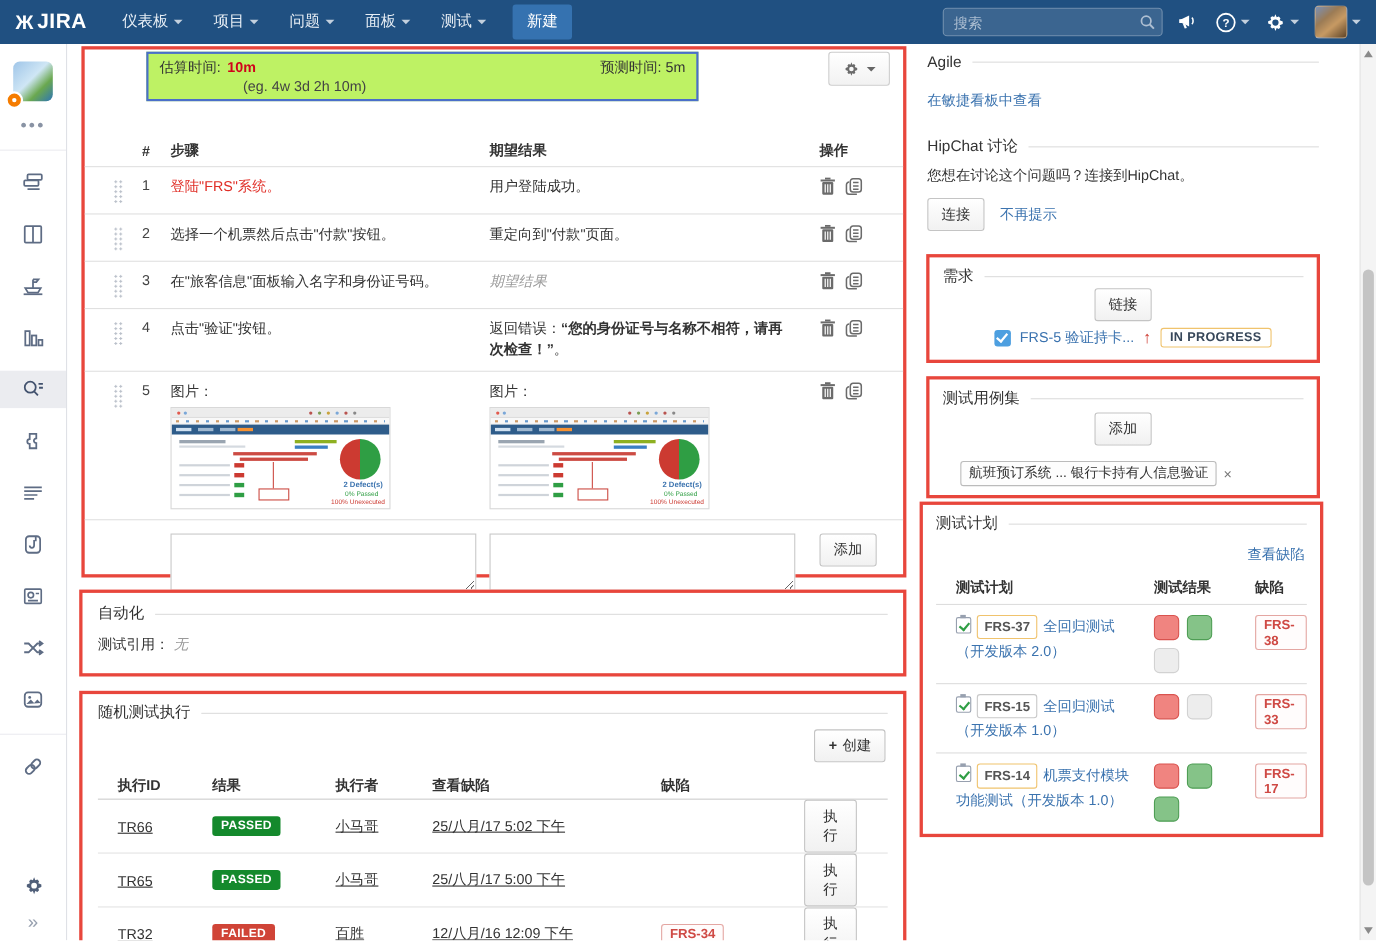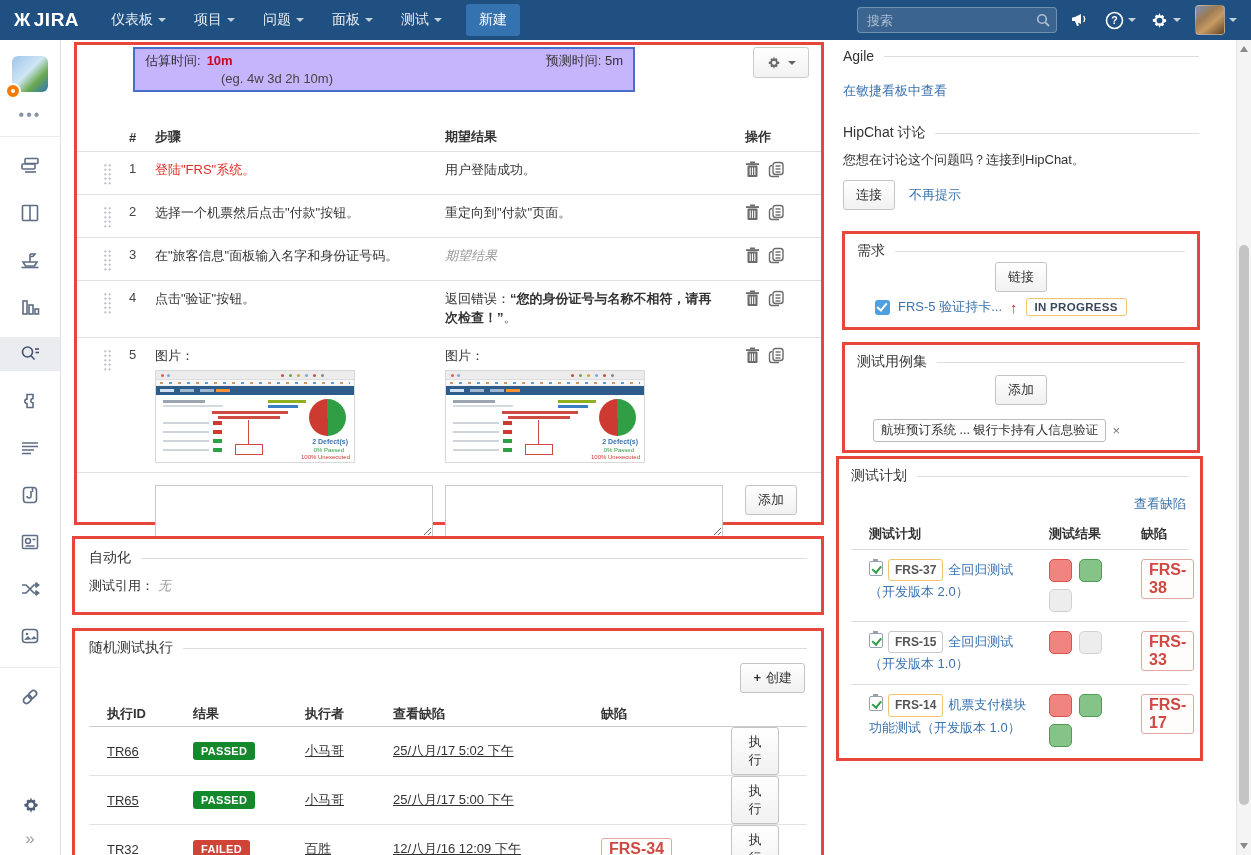--- a/index.html
+++ b/index.html
@@ -39,21 +39,21 @@
   
   .red-box { position:absolute; border:3px solid #e8463c; background:#fff; }
   #box-steps { left:74px; top:42px;  width:750px; height:483px; }
   #box-auto  { left:72px; top:536px; width:752px; height:79px;  }
   #box-adhoc { left:72px; top:628px; width:752px; height:240px; }
   #box-req   { left:842px; top:231px; width:358px; height:99px; }
   #box-sets  { left:842px; top:342px; width:358px; height:111px; }
   #box-plans { left:836px; top:456px; width:367px; height:305px; }
 
   
-  .estimate { position:absolute; left:56px; top:2px; width:502px; height:45px; border:2px solid #4a6fc9; padding:3px 10px 0; background:#c4b5fd; }
+  .estimate { position:absolute; left:56px; top:2px; width:502px; height:45px; border:2px solid #4a6fc9; padding:3px 10px 0; background:#bef264; }
   .est-line1 { display:flex; justify-content:space-between; font-size:13px; }
   .est-red { color:#d0021b; font-weight:bold; margin-left:6px; }
   .est-hint { margin-left:76px; margin-top:1px; color:#444; }
   .gear-btn { position:absolute; right:12px; top:2px; width:56px; height:31px; background:linear-gradient(#ffffff,#f2f2f2); border:1px solid #ccc; border-radius:3px; display:flex; align-items:center; justify-content:center; gap:6px; cursor:pointer; }
   .gear-btn .caret { border-top-color:#666; }
 
   
   .steps-head { display:grid; grid-template-columns:26px 26px 290px 300px 1fr; padding-left:26px; margin-top:78px; height:28px; align-items:center; font-weight:bold; color:#333; }
   .srow { display:grid; grid-template-columns:26px 26px 290px 300px 1fr; padding:9px 0; padding-left:26px; border-top:1px solid #e0e0e0; align-items:start; }
   .srow .handle { width:9px; height:22px; margin-top:2px; background-image:radial-gradient(#b9bfc9 1.1px, transparent 1.2px); background-size:4.5px 4.5px; cursor:grab; }
@@ -106,31 +106,31 @@
   
   #box-adhoc .inner { padding:8px 14px 0; }
   .create-row { display:flex; justify-content:flex-end; margin:6px 2px 8px 0; }
   .plus { font-weight:bold; margin-right:5px; }
   .ad-head { display:grid; grid-template-columns:86px 112px 88px 208px 130px 1fr; padding-left:18px; font-weight:bold; height:26px; align-items:center; border-bottom:1px solid #ccc; }
   .ad-row { display:grid; grid-template-columns:86px 112px 88px 208px 130px 1fr; padding-left:18px; min-height:44px; align-items:center; border-bottom:1px solid #e3e3e3;text-decoration:underline; }
   .ad-row:last-child { border-bottom:none; }
   .lozenge { display:inline-block; color:#fff; font-weight:bold; font-size:11px; letter-spacing:.3px; padding:3px 8px; border-radius:3px; }
   .lz-pass { background:#14892c; }
   .lz-fail { background:#d04437; }
-  .defect-badge { display:inline-block; border:1px solid #e4a6a2; color:#cf4944; background:#fffcfc; font-weight:bold; font-size:16px; padding:1px 7px; border-radius:3px; cursor:pointer; }
+  .defect-badge { display:inline-block; border:1px solid #e4a6a2; color:#cf4944; background:#fffcfc; font-weight:bold; font-size:12px; padding:1px 7px; border-radius:3px; cursor:pointer; }
   .exec-btn { width:48px; }
 
   
   .rc-abs { position:absolute; left:843px; width:356px; }
   .link { color:#3b73af; cursor:pointer; text-decoration:none; }
   .hip-actions { display:flex; align-items:center; gap:14px; }
 
   #box-req .inner, #box-sets .inner, #box-plans .inner { position:relative; width:100%; height:100%; padding:8px 12px; }
   .right-btn-row { display:flex; justify-content:center; margin-top:8px; }
-  .req-row { display:flex; align-items:center; gap:8px; margin:12px 0 0 18px; }
+  .req-row { display:flex; align-items:center; gap:8px; margin:12px 0 0 18px;justify-content:center; }
   .cbx { width:15px; height:15px; background:#4d9fe0; border-radius:3px; position:relative; cursor:pointer; flex:none; }
   .cbx::after { content:''; position:absolute; left:4px; top:1.5px; width:4px; height:8px; border:solid #fff; border-width:0 2px 2px 0; transform:rotate(40deg); }
   .pri-up { color:#ce3c32; font-weight:bold; font-size:15px; }
   .status-lz { border:1px solid #f0c36d; color:#37475a; background:#fff; font-weight:bold; font-size:11.5px; letter-spacing:.3px; padding:2px 8px; border-radius:3px; }
   .tag-row { margin:14px 0 0 16px; display:flex; align-items:center; gap:6px; }
   .ts-tag { border:1px solid #bbb; border-radius:3px; background:#fdfdfd; padding:2px 7px; font-size:12.5px; color:#333; cursor:pointer; }
   .tag-x { color:#777; font-size:13px; cursor:pointer; }
 
   .plans-link-row { text-align:right; margin:10px 2px 6px 0; }
   .tp-head { display:grid; grid-template-columns:180px 92px 1fr; padding-left:18px; font-weight:bold; height:30px; align-items:center; }

